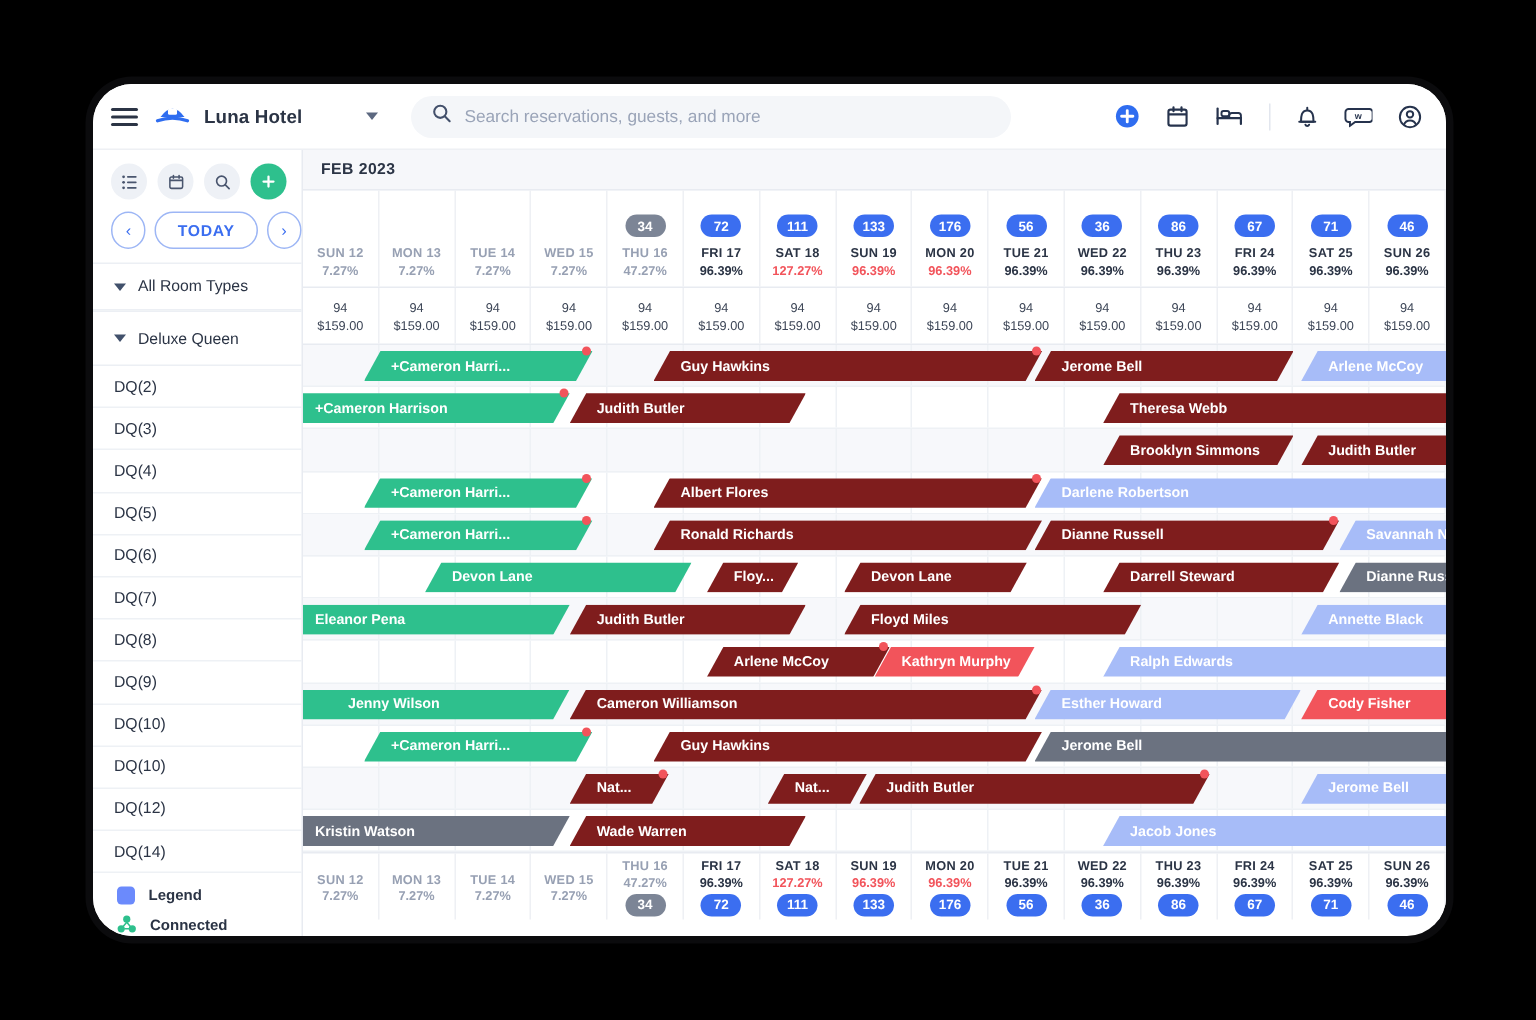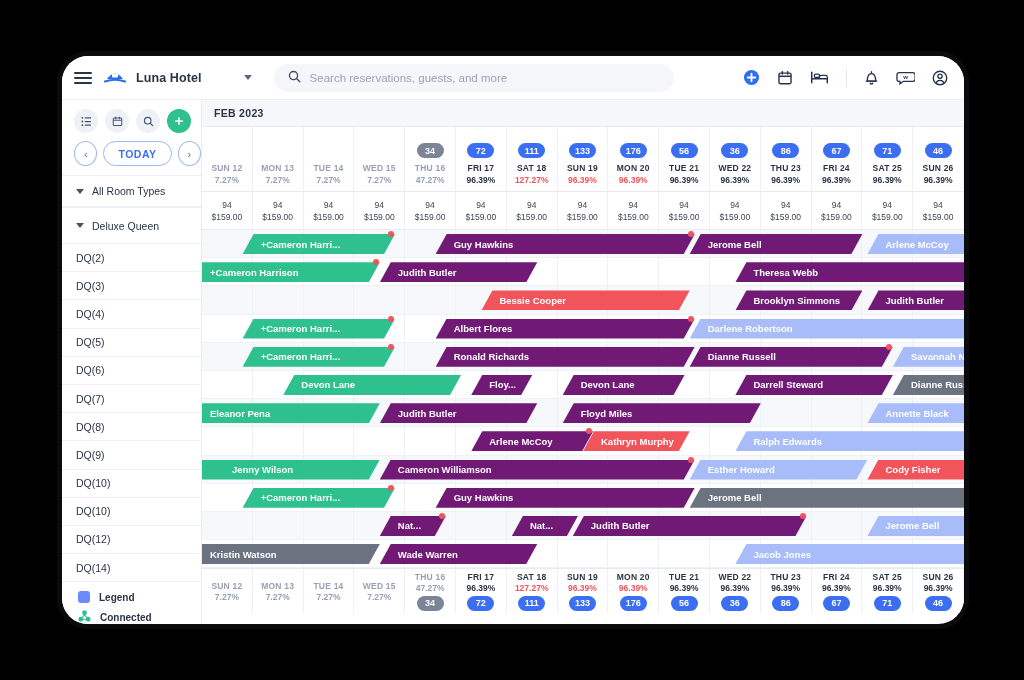--- a/index.html
+++ b/index.html
@@ -132,21 +132,21 @@
 
   .bar {
     position:absolute; top:4px; height:20px;
     display:flex; align-items:center;
     color:#fff; font-size:9.5px; font-weight:600; white-space:nowrap; overflow:hidden;
     cursor:pointer;
     -webkit-clip-path: polygon(11px 0, 100% 0, calc(100% - 11px) 100%, 0 100%);
     clip-path: polygon(11px 0, 100% 0, calc(100% - 11px) 100%, 0 100%);
     padding-left:18px;
   }
-  .bar.blue { background:#701a75;text-align:center; }
+  .bar.blue { background:#7f1d1d;text-align:center; }
   .bar.lblue { background:#a7bcf8; }
   .bar.green { background:#2ec08d; }
   .bar.red { background:#f2545b; }
   .bar.gray { background:#6b7280; }
   .bar.noleft { -webkit-clip-path: polygon(0 0, 100% 0, calc(100% - 11px) 100%, 0 100%);
                 clip-path: polygon(0 0, 100% 0, calc(100% - 11px) 100%, 0 100%); padding-left:8px; }
   .dot {
     position:absolute; width:6px;height:6px;border-radius:50%;background:#f2545b;
     top:1px; z-index:5;
   }
@@ -528,21 +528,20 @@
               <div class="gcell"></div>
               <div class="gcell"></div>
               <div class="gcell"></div>
               <div class="gcell"></div>
               <div class="gcell"></div>
               <div class="gcell"></div>
               <div class="gcell"></div>
               <div class="gcell"></div>
               <div class="gcell"></div>
               <div class="barwrap">
-                <div class="bar red" style="left: 279.4px; width: 208.28px;">Bessie Cooper</div>
                 <div class="bar blue" style="left: 533.4px; width: 127px;">Brooklyn Simmons</div>
                 <div class="bar blue" style="left: 665.48px; width: 111.76px;">Judith Butler</div>
               </div>
             </div>
             <div class="gridrow">
               <div class="gcell"></div>
               <div class="gcell"></div>
               <div class="gcell"></div>
               <div class="gcell"></div>
               <div class="gcell"></div>

